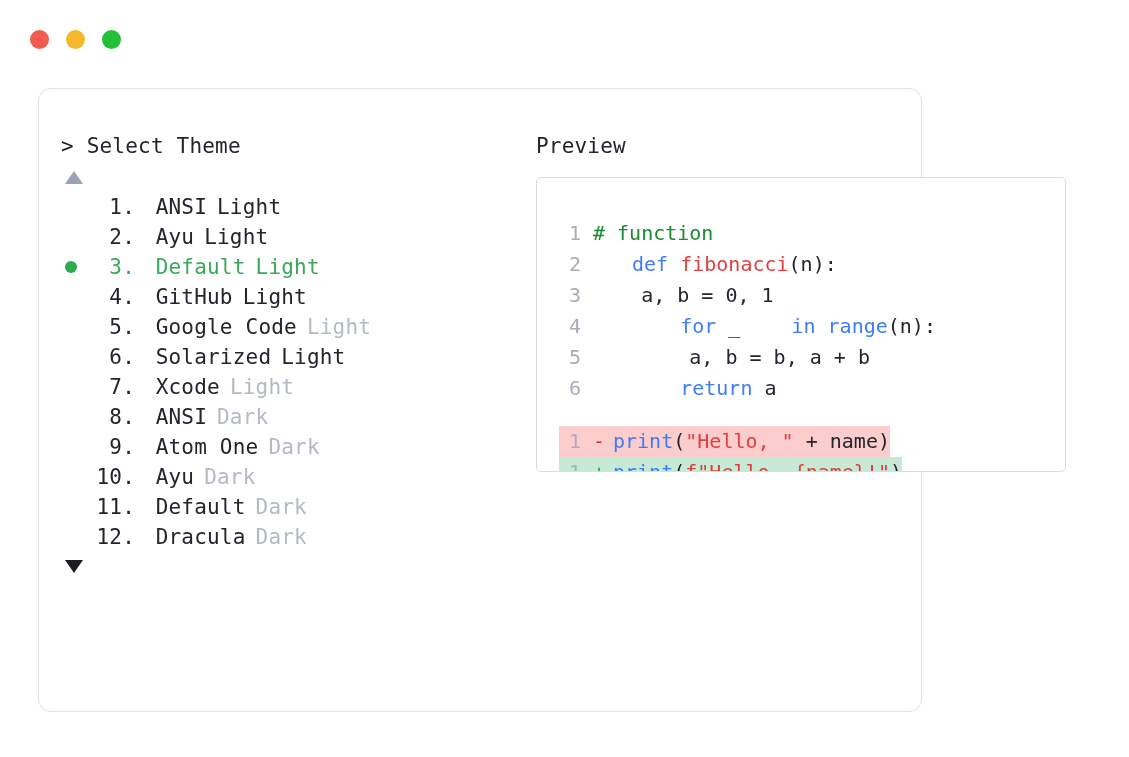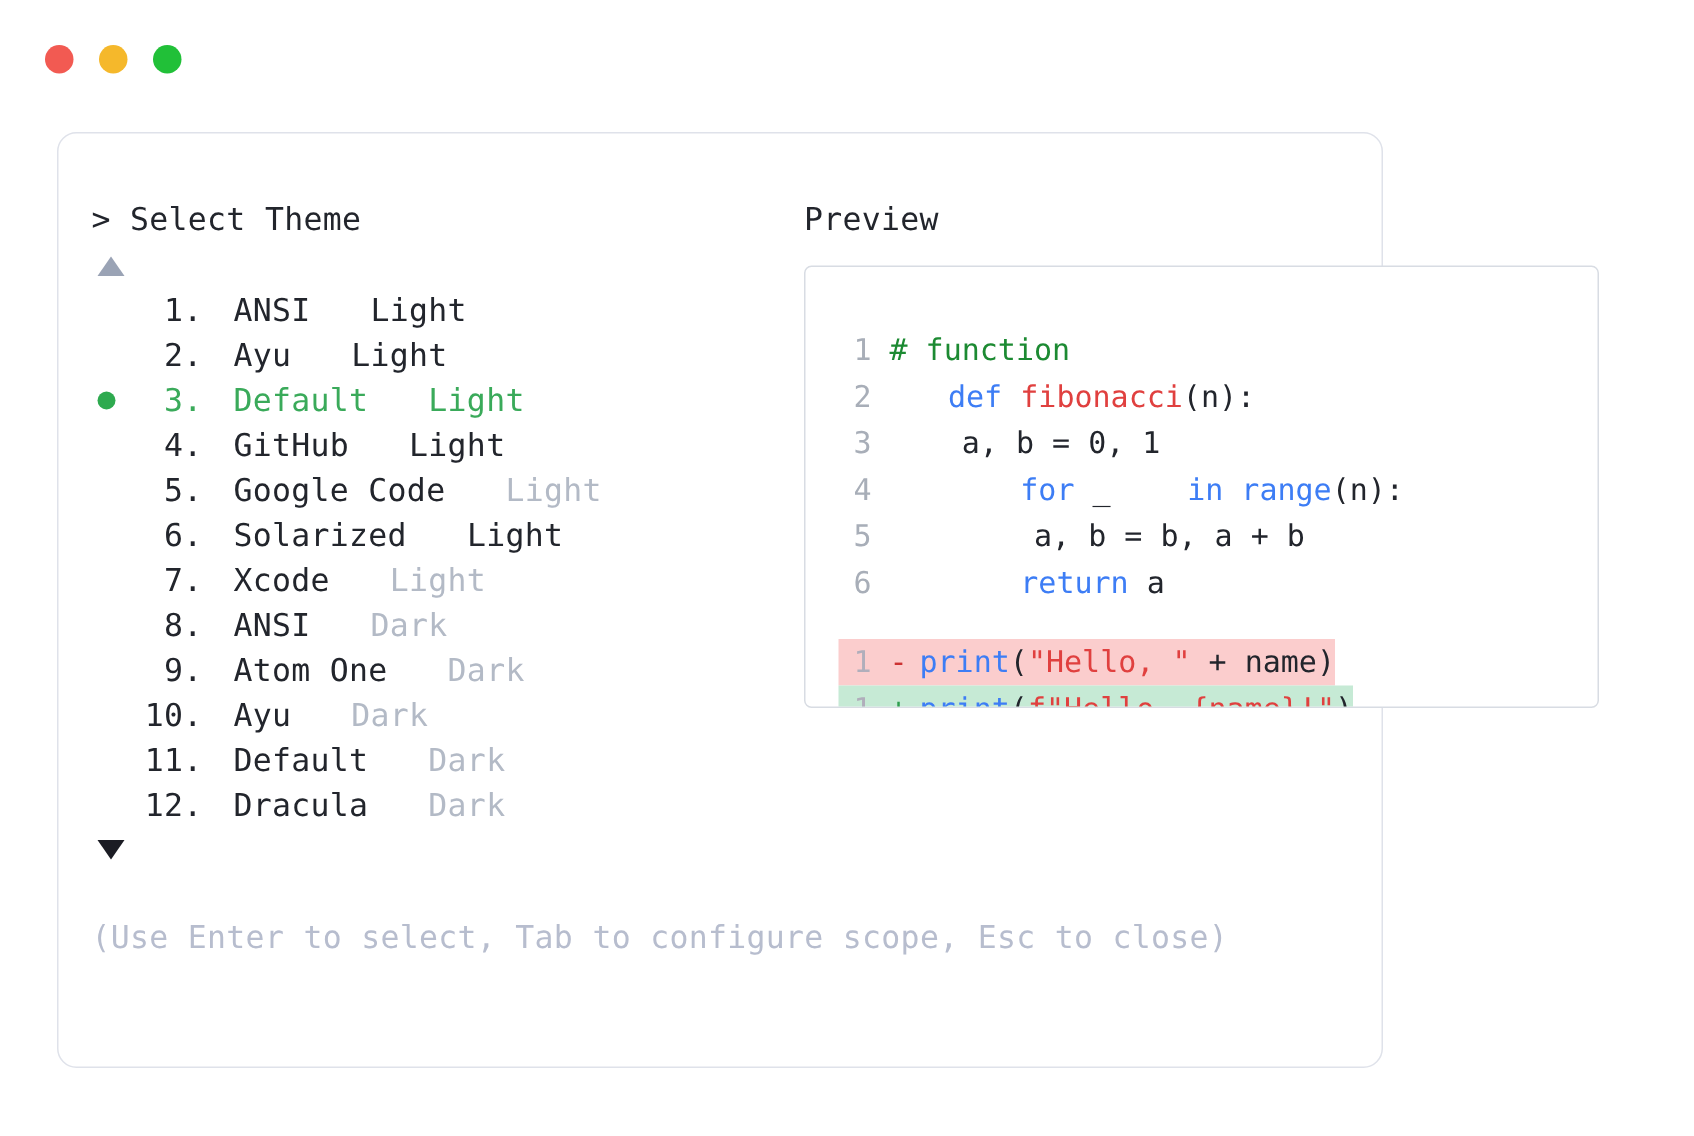--- a/index.html
+++ b/index.html
@@ -138,21 +138,20 @@
     padding-right: 8px;
   }
   .tname {
     color: #22252c;
     letter-spacing: 0.2px;
   }
   .tvariant {
     color: #b3bac6;
     letter-spacing: 0.2px;
     padding-left: 10px;
-    margin-left: 30px;
   }
   .tvariant.plain {
     color: #22252c;
   }
   .theme-row.selected .idx,
   .theme-row.selected .dotsep,
   .theme-row.selected .tname,
   .theme-row.selected .tvariant,
   .theme-row.selected .tvariant.plain {
     color: #3aaa5a;
@@ -272,16 +271,15 @@
     </div>
 
     <div class="preview-box">
       <div class="code" id="code-block"><div class="code-line"><span class="lno">1</span><span class="ctext"><span class="tok-comment"># function</span></span></div><div class="code-line"><span class="lno">2</span><span class="ctext"><span class="tok-kw">def </span><span class="tok-fn">fibonacci</span><span class="tok-plain">(n):</span></span></div><div class="code-line"><span class="lno">3</span><span class="ctext"><span class="tok-plain">    a, b = 0, 1</span></span></div><div class="code-line"><span class="lno">4</span><span class="ctext"><span class="tok-plain">    </span><span class="tok-kw">for</span><span class="tok-plain"> _ </span><span class="tok-kw">in</span><span class="tok-plain"> </span><span class="tok-builtin">range</span><span class="tok-plain">(n):</span></span></div><div class="code-line"><span class="lno">5</span><span class="ctext"><span class="tok-plain">        a, b = b, a + b</span></span></div><div class="code-line"><span class="lno">6</span><span class="ctext"><span class="tok-plain">    </span><span class="tok-kw">return</span><span class="tok-plain"> a</span></span></div></div>
       <div class="diff-wrap" id="diff-block">
           <div class="diff-line del" style="background: rgb(251, 205, 205);"><span class="lno">1</span><span class="sign minus">-</span><span class="ctext"><span class="tok-builtin">print</span><span class="tok-plain">(</span><span class="tok-str">"Hello, "</span><span class="tok-plain"> + name)</span></span></div>
           <div class="diff-line add" style="background: rgb(198, 234, 213);"><span class="lno">1</span><span class="sign plus">+</span><span class="ctext"><span class="tok-builtin">print</span><span class="tok-plain">(</span><span class="tok-str">f"Hello, {name}!"</span><span class="tok-plain">)</span></span></div>
         </div>
     </div>
 
-    <div class="hint">(Use Enter to select, Tab to configure scope, Esc to close)</div>
 
   </div>
 </div>
 
 </body></html>

